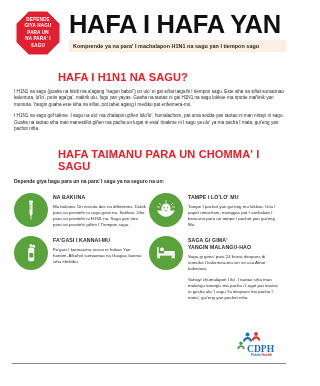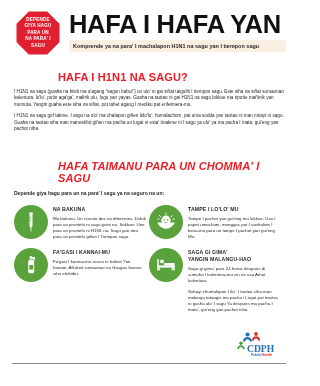--- a/index.html
+++ b/index.html
@@ -107,22 +107,21 @@
   .section-heading {
     color: #ED1C24;
     font-weight: bold;
     font-size: 11px;
     letter-spacing: 0.15px;
     margin-top: 13px;
     margin-bottom: 6px;
     padding-left: 44px;
   }
   .section-heading.tight {
-    margin-top: 28px;
-    font-style: italic;
+    margin-top: 16px;
   }
 
   .body-text {
     font-size: 4.6px;
     line-height: 6.3px;
     color: #231f20;
     text-align: left;
     letter-spacing: 0.02px;
   }
   .body-text + .body-text {

